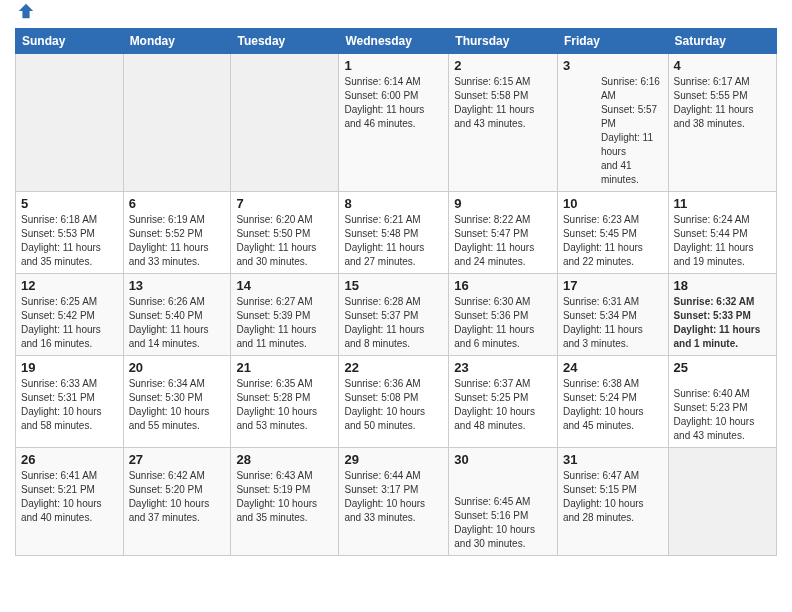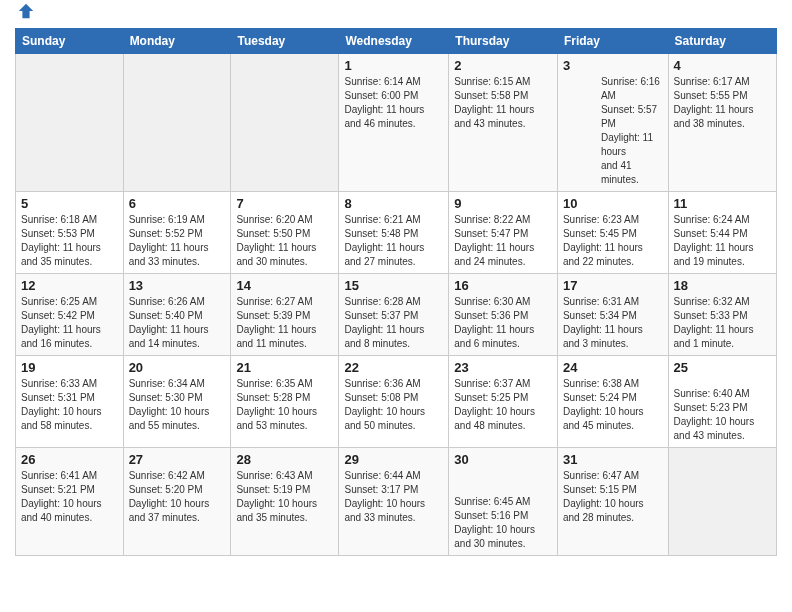--- a/index.html
+++ b/index.html
@@ -251,21 +251,21 @@
           </td>
           <td>
             <span class="day-number">17</span>
             <div class="day-info" style="white-space: pre-line;">Sunrise: 6:31 AM
 Sunset: 5:34 PM
 Daylight: 11 hours
 and 3 minutes.</div>
           </td>
           <td>
             <span class="day-number">18</span>
-            <div class="day-info" style="white-space: pre-line;">Sunrise: 6:32 AM
+            <div class="day-info" style="white-space: pre-line; font-weight: bold;">Sunrise: 6:32 AM
 Sunset: 5:33 PM
 Daylight: 11 hours
 and 1 minute.</div>
           </td>
         </tr>
         <tr>
           <td>
             <span class="day-number">19</span>
             <div class="day-info" style="white-space: pre-line;">Sunrise: 6:33 AM
 Sunset: 5:31 PM

